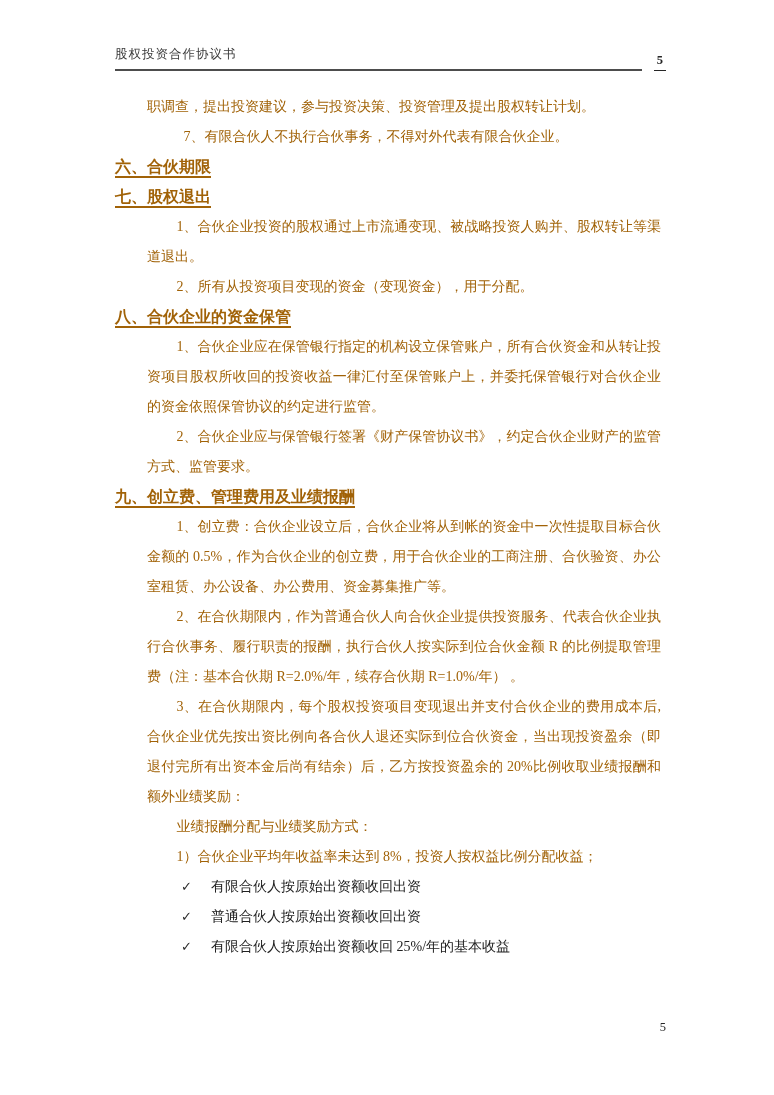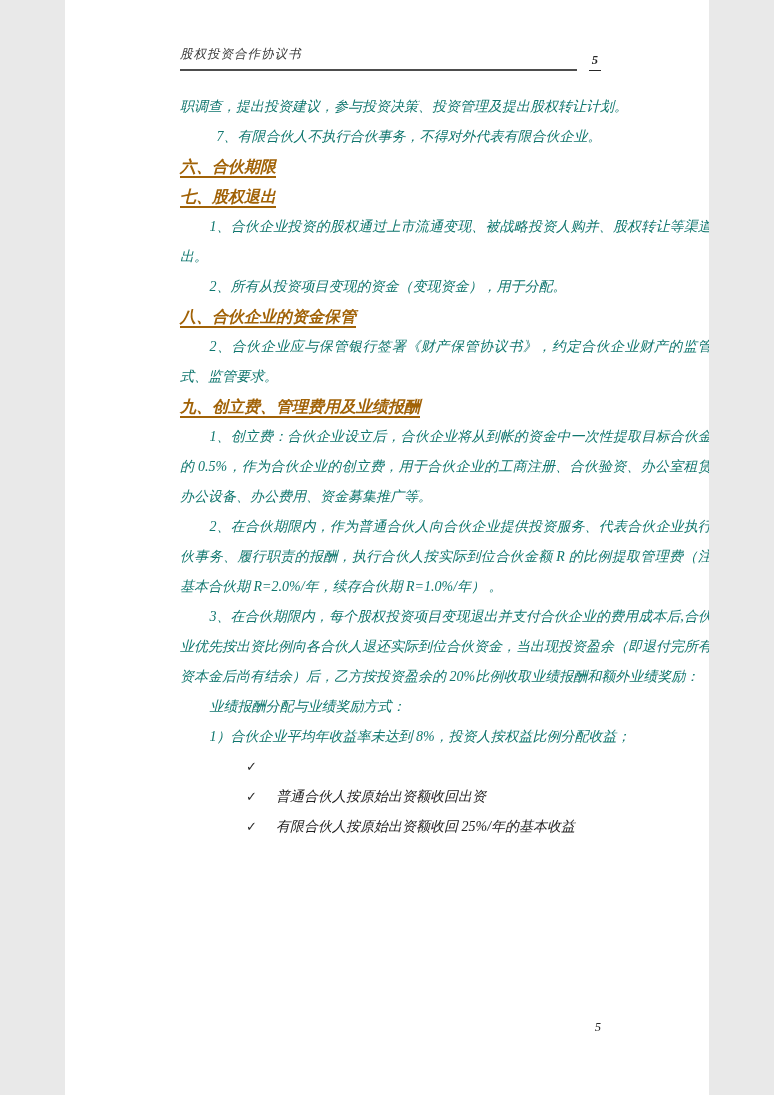--- a/index.html
+++ b/index.html
@@ -1,26 +1,25 @@
 <!DOCTYPE html>
 <html><head>
 <meta charset="utf-8">
 <style>
   * { margin: 0; padding: 0; box-sizing: border-box; }
   html, body { background: #e9e9e9; }
   .page {
     position: relative;
-    width: 644px;
+    width: 774px;
     height: 1095px;
     margin: 0 auto;
     background: #ffffff;
     font-family: "Liberation Serif", "DejaVu Serif", serif;
     color: #212121;
     overflow: hidden;
-    font-style: italic;
   }
   
   .header {
     position: absolute;
     top: 46px;
     left: 115px;
     right: 108px;
     display: flex;
     align-items: flex-end;
   }
@@ -44,21 +43,22 @@
   .doc-body {
     position: absolute;
     top: 92px;
     left: 115px;
     width: 546px;
   }
   .para {
     font-size: 14px;
     line-height: 30px;
     text-align: justify;
-    color: #0f766e;
+    color: #a16207;
+    margin-left: 32px;
   }
   .indent   { text-indent: 2.1em; }
   .indent-7 { text-indent: 2.6em; }
   .heading {
     font-size: 16px;
     line-height: 30px;
     font-weight: bold;
     color: #a16207;
   }
   .heading .heading-text {
@@ -109,38 +109,40 @@
 
 
     <h2 class="heading"><span class="heading-text">七、股权退出</span></h2>
 
     <p class="para indent">1、合伙企业投资的股权通过上市流通变现、被战略投资人购并、股权转让等渠道退出。</p>
 
     <p class="para indent">2、所有从投资项目变现的资金（变现资金），用于分配。</p>
 
     <h2 class="heading"><span class="heading-text">八、合伙企业的资金保管</span></h2>
 
+    <p class="para indent">1、合伙企业应在保管银行指定的机构设立保管账户，所有合伙资金和从转让投资项目股权所收回的投资收益一律汇付至保管账户上，并委托保管银行对合伙企业的资金依照保管协议的约定进行监管。</p>
 
     <p class="para indent">2、合伙企业应与保管银行签署《财产保管协议书》，约定合伙企业财产的监管方式、监管要求。</p>
 
     <h2 class="heading"><span class="heading-text">九、创立费、管理费用及业绩报酬</span></h2>
 
     <p class="para indent">1、创立费：合伙企业设立后，合伙企业将从到帐的资金中一次性提取目标合伙金额的 0.5%，作为合伙企业的创立费，用于合伙企业的工商注册、合伙验资、办公室租赁、办公设备、办公费用、资金募集推广等。</p>
 
     <p class="para indent">2、在合伙期限内，作为普通合伙人向合伙企业提供投资服务、代表合伙企业执行合伙事务、履行职责的报酬，执行合伙人按实际到位合伙金额 R 的比例提取管理费（注：基本合伙期 R=2.0%/年，续存合伙期 R=1.0%/年） 。</p>
 
     <p class="para indent">3、在合伙期限内，每个股权投资项目变现退出并支付合伙企业的费用成本后,合伙企业优先按出资比例向各合伙人退还实际到位合伙资金，当出现投资盈余（即退付完所有出资本金后尚有结余）后，乙方按投资盈余的 20%比例收取业绩报酬和额外业绩奖励：</p>
 
     <p class="para indent">业绩报酬分配与业绩奖励方式：</p>
 
     <p class="para indent">1）合伙企业平均年收益率未达到 8%，投资人按权益比例分配收益；</p>
 
 
     <div class="check-item">
       <span class="check-glyph">✓</span>
+      <span>有限合伙人按原始出资额收回出资</span>
     </div>
 
     <div class="check-item">
       <span class="check-glyph">✓</span>
       <span>普通合伙人按原始出资额收回出资</span>
     </div>
 
     <div class="check-item">
       <span class="check-glyph">✓</span>
       <span>有限合伙人按原始出资额收回 25%/年的基本收益</span>

